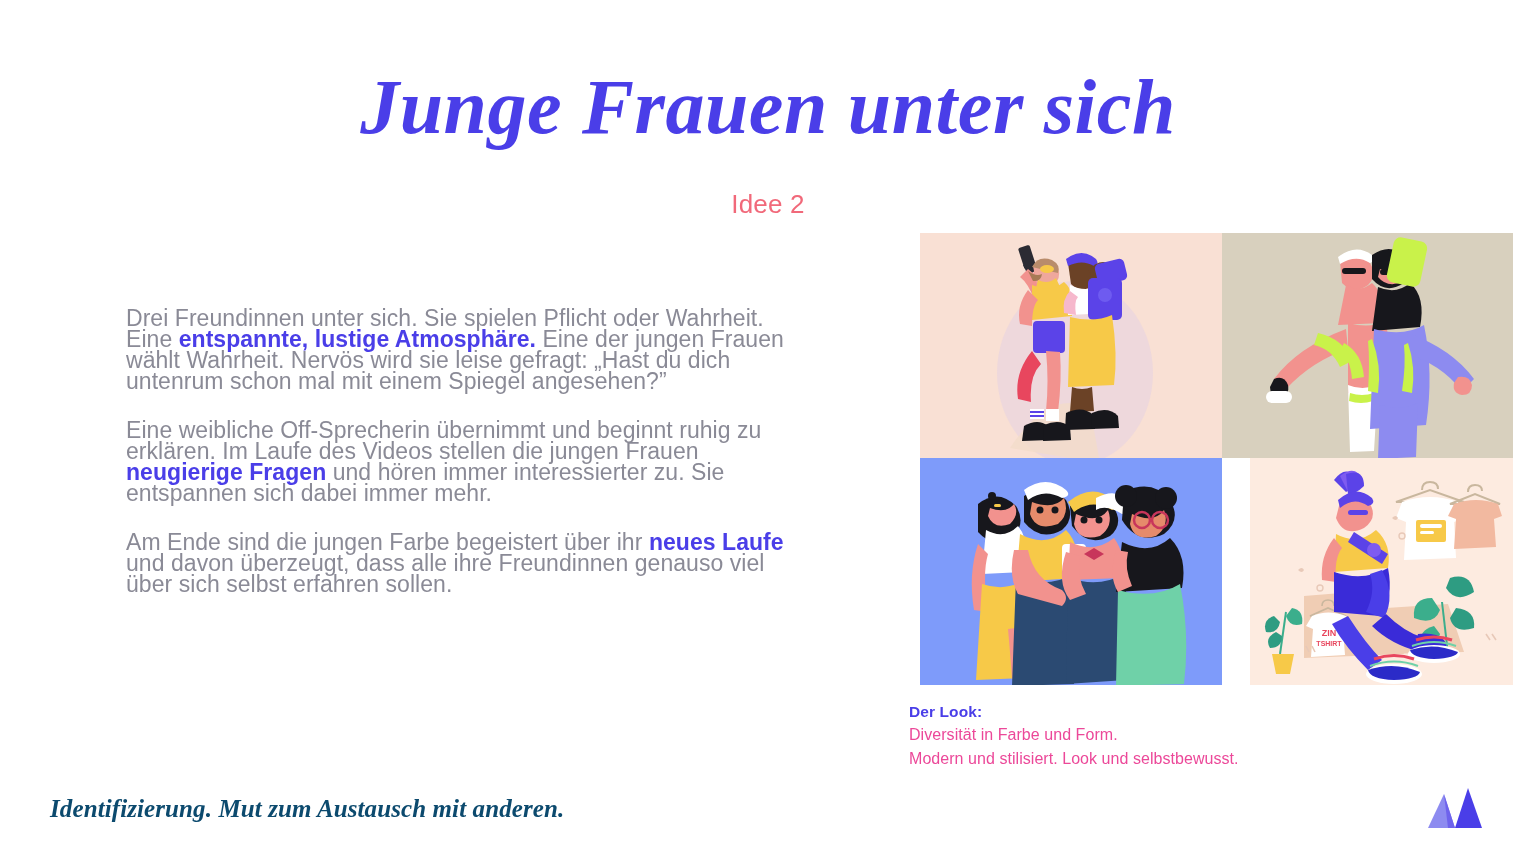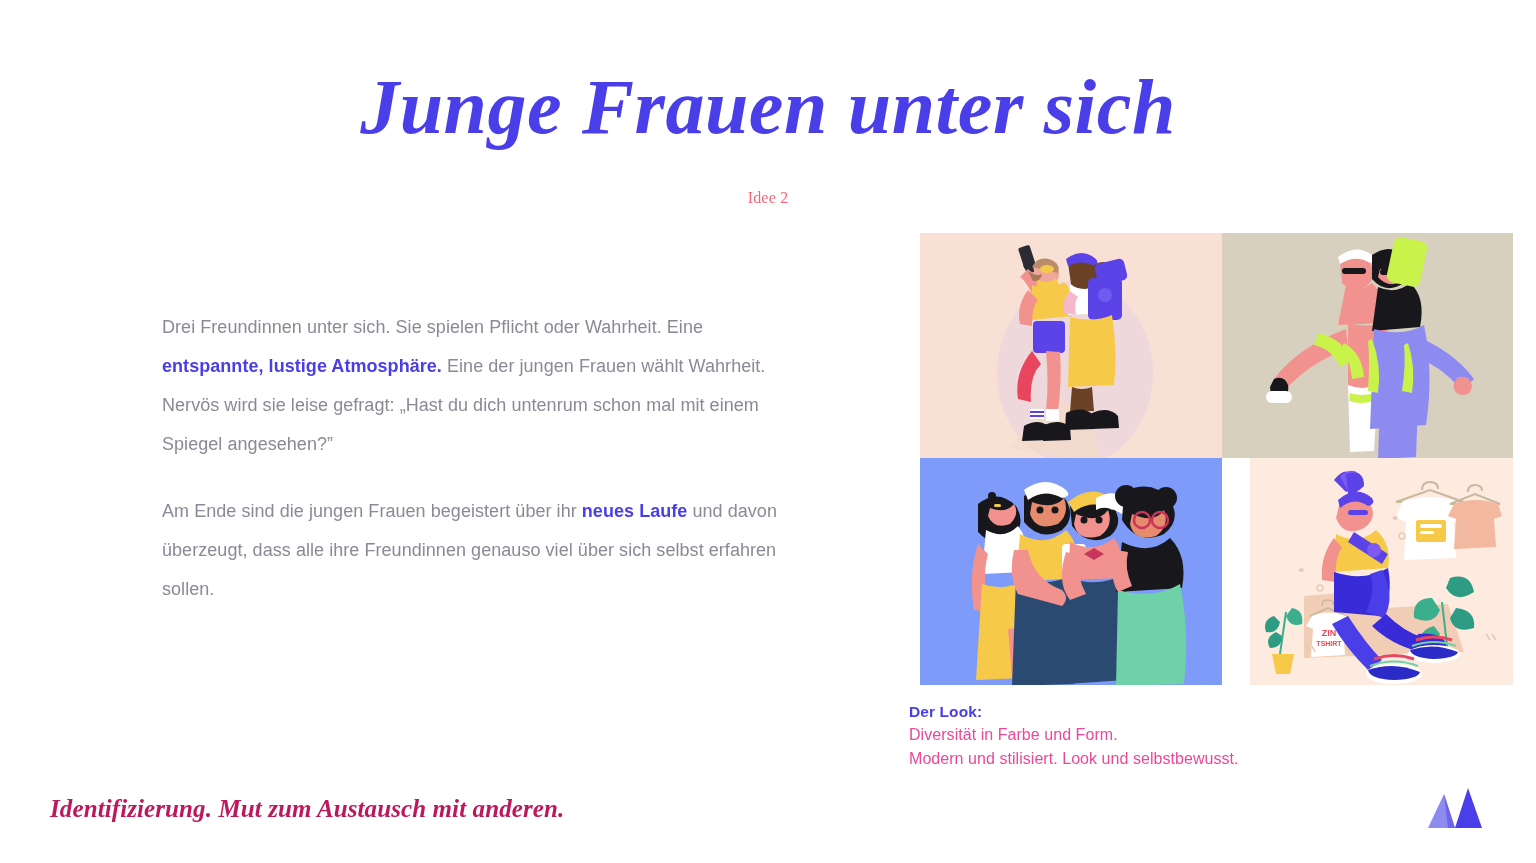--- a/index.html
+++ b/index.html
@@ -24,41 +24,39 @@
     font-size:78px;
     line-height:1.0;
     letter-spacing:0.5px;
     color:#4A3EE8;
     white-space:nowrap;
   }
   .subtitle {
     position:absolute;
     left:0; right:0; top:189px;
     text-align:center;
-    font-size:16px;
+    font-size:26px;
     font-weight:400;
     color:#F1697A;
     letter-spacing:0.2px;
-    font-family:Liberation Serif, serif;
   }
 
   
   .body-col {
     position:absolute;
     left:126px;
     top:308px;
     width:660px;
   }
   .para {
-    font-size:18px;
-    line-height:39px;
+    font-size:23px;
+    line-height:21px;
     color:#8A8A96;
     margin-bottom:28px;
     letter-spacing:0.05px;
-    margin-left:36px;
   }
   .para:last-child { margin-bottom:0; }
   .hl { color:#4A3EE8; font-weight:700; }
 
   
   .grid {
     position:absolute;
     left:920px;
     top:233px;
     width:593px;
@@ -98,21 +96,21 @@
 
   
   .footer {
     position:absolute;
     left:50px;
     top:795px;
     font-family:"Liberation Serif", serif;
     font-style:italic;
     font-weight:700;
     font-size:25px;
-    color:#be185d;
+    color:#0c4a6e;
     letter-spacing:0.1px;
     white-space:nowrap;
   }
   .logo {
     position:absolute;
     left:1424px;
     top:784px;
     width:62px;
     height:46px;
   }
@@ -125,23 +123,26 @@
 
   <div class="title">Junge Frauen unter sich</div>
   <div class="subtitle">Idee 2</div>
 
   <div class="body-col">
 
     <p class="para">
       <span>Drei Freundinnen unter sich. Sie spielen Pflicht oder Wahrheit. Eine </span><span class="hl">entspannte, lustige Atmosphäre.</span><span> Eine der jungen Frauen wählt Wahrheit. Nervös wird sie leise gefragt: „Hast du dich untenrum schon mal mit einem Spiegel angesehen?”</span>
     </p>
 
-
     <p class="para">
-      <span>Am Ende sind die jungen Frauen begeistert über ihr </span><span class="hl">neues Laufe</span><span> und davon überzeugt, dass alle ihre Freundinnen genauso viel über sich selbst erfahren sollen.</span>
+      <span>Eine weibliche Off-Sprecherin übernimmt und beginnt ruhig zu erklären. Im Laufe des Videos stellen die jungen Frauen </span><span class="hl">neugierige Fragen</span><span> und hören immer interessierter zu. Sie entspannen sich dabei immer mehr.</span>
+    </p>
+
+    <p class="para">
+      <span>Am Ende sind die jungen Farbe begeistert über ihr </span><span class="hl">neues Laufe</span><span> und davon überzeugt, dass alle ihre Freundinnen genauso viel über sich selbst erfahren sollen.</span>
     </p>
 
   </div>
 
   <div class="grid">
 
     <div class="cell cell-1">
       <svg viewBox="0 0 302 225" preserveAspectRatio="xMidYMid slice" aria-hidden="true">
         <rect width="302" height="225" fill="#F9E0D4"></rect>
         <ellipse cx="155" cy="140" rx="78" ry="92" fill="#E6D2E2" opacity=".55"></ellipse>

